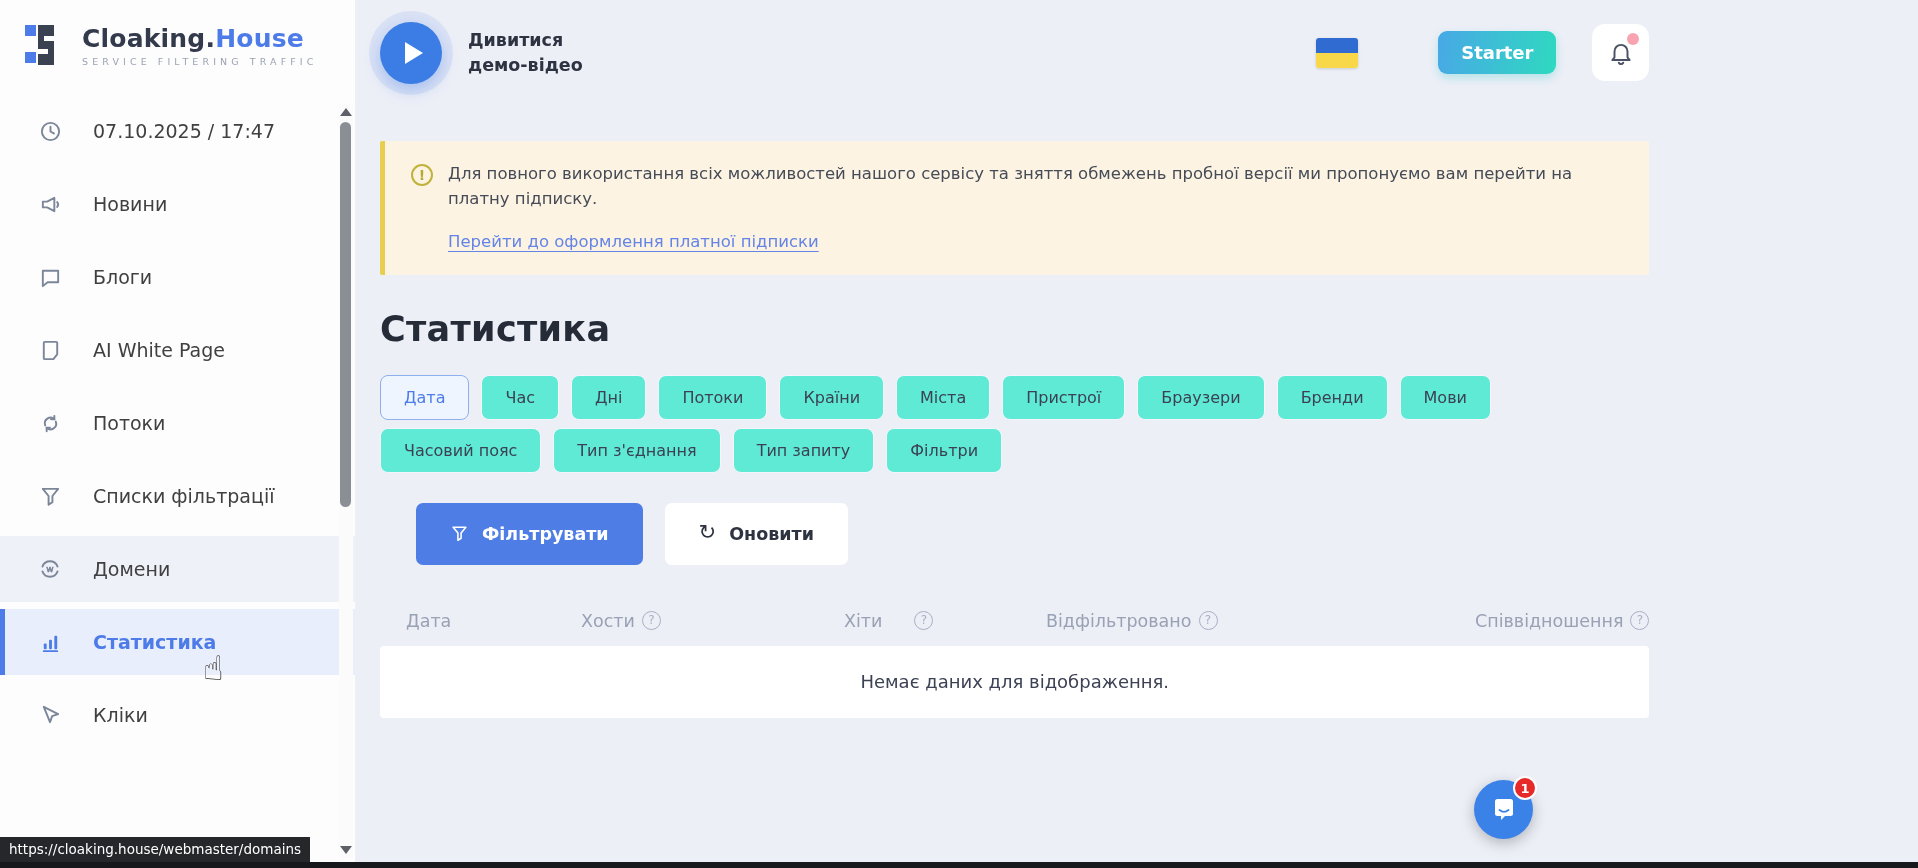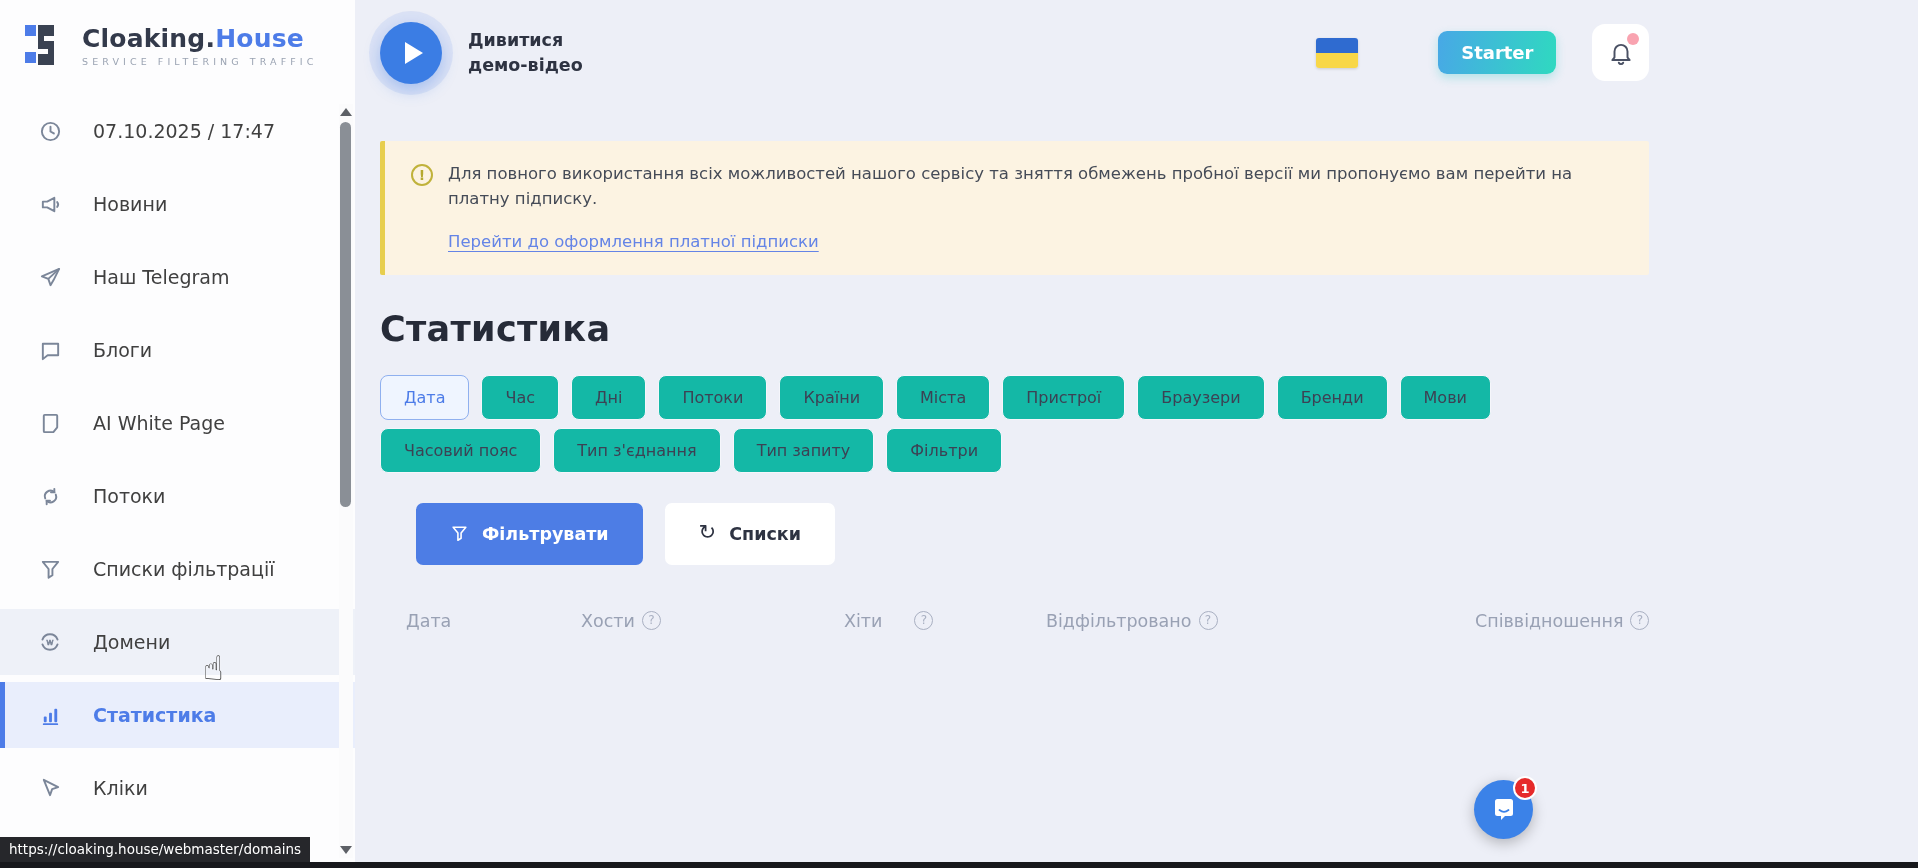--- a/index.html
+++ b/index.html
@@ -65,21 +65,21 @@
   .warn-icon { flex:0 0 22px; width:22px; height:22px; border:2px solid #c0b23b; border-radius:50%;
                color:#b5a92f; font-weight:700; font-size:14px; text-align:center; line-height:18px; margin-top:2px; }
   .banner-text { font-size:16.5px; color:#454b57; line-height:1.5; max-width:1420px; }
   .banner-link { display:inline-block; margin:20px 0 0 37px; font-size:16.5px; color:#6484e6;
                  text-decoration:underline; text-underline-offset:4px; cursor:pointer; }
 
   .page-title { margin-top:34px; font-size:35px; font-weight:700; color:#262b38; letter-spacing:.3px; }
 
   
   .chips { margin-top:26px; display:flex; flex-wrap:wrap; gap:8px 12px; max-width:1510px; }
-  .chip { padding:12px 23px; background:#14b8a6; border:1px solid #f5f6fb; border-radius:8px;
+  .chip { padding:12px 23px; background:#5eead4; border:1px solid #f5f6fb; border-radius:8px;
           font-size:16px; color:#3c4254; cursor:pointer; white-space:nowrap; }
   .chip.is-active { background:#eff5ff; border-color:#8fb0ef; color:#4d7ce8; }
 
   
   .actions { margin-top:30px; display:flex; gap:22px;padding-left:36px; }
   .btn { display:flex; align-items:center; gap:13px; border:none; border-radius:7px; cursor:pointer;
          font-family:inherit; font-size:17.5px; font-weight:600; padding:0 34px; height:62px; }
   .btn-filter { background:#4d7de5; color:#fff; }
   .btn-refresh { background:#fff; color:#2e3342; }
   .refresh-glyph { font-size:21px; font-weight:400; line-height:1; margin-top:-2px; }
@@ -136,29 +136,20 @@
       <div class="nav-item">
         <span class="nicon">
           <svg width="23" height="23" viewBox="0 0 24 24" fill="none" stroke="#7b8699" stroke-width="2" stroke-linejoin="round">
               <path d="M16 5 8.5 9H4v6h4.5L16 19V5z"></path>
               <path d="M19 9.5a4 4 0 010 5" stroke-linecap="round"></path>
             </svg>
         </span>
         <span>Новини</span>
       </div>
 
-      <div class="nav-item">
-        <span class="nicon">
-          <svg width="23" height="23" viewBox="0 0 24 24" fill="none" stroke="#7b8699" stroke-width="2" stroke-linejoin="round">
-              <path d="M21 3 3 10.8l6.7 2.6L12 20l3.2-5.3L21 3z"></path>
-              <path d="M9.7 13.4 21 3"></path>
-            </svg>
-        </span>
-        <span>Наш Telegram</span>
-      </div>
 
       <div class="nav-item">
         <span class="nicon">
           <svg width="23" height="23" viewBox="0 0 24 24" fill="none" stroke="#7b8699" stroke-width="2" stroke-linejoin="round">
               <path d="M4 5h16v12H9l-5 4V5z" rx="2"></path>
             </svg>
         </span>
         <span>Блоги</span>
       </div>
 
@@ -291,21 +282,21 @@
       <button class="btn btn-filter">
         <span>
           <svg width="19" height="19" viewBox="0 0 24 24" fill="none" stroke="#fff" stroke-width="2" stroke-linejoin="round">
               <path d="M4 4h16l-6 7.5V18l-4 2.5v-9L4 4z"></path>
             </svg>
         </span>
         <span>Фільтрувати</span>
       </button>
       <button class="btn btn-refresh">
         <span class="refresh-glyph">↻</span>
-        <span>Списки</span>
+        <span>Оновити</span>
       </button>
     </div>
 
     <div class="thead">
       <div class="th th-1">
         <span>Дата</span>
       </div>
       <div class="th th-2">
         <span>Хости</span>
         <span class="help">?</span>
@@ -317,20 +308,23 @@
       <div class="th th-4">
         <span>Відфільтровано</span>
         <span class="help">?</span>
       </div>
       <div class="th">
         <span>Співвідношення</span>
         <span class="help">?</span>
       </div>
     </div>
 
+    <div class="empty-card">
+      <span>Немає даних для відображення.</span>
+    </div>
   </main>
 
   <div class="chat-btn">
     <span>
       <svg width="30" height="30" viewBox="0 0 30 30">
           <path d="M6 6.5a2.5 2.5 0 012.5-2.5h13A2.5 2.5 0 0124 6.5v12a2.5 2.5 0 01-2.5 2.5H16l-4 4v-4H8.5A2.5 2.5 0 016 18.5v-12z" fill="#fff"></path>
           <path d="M10.5 15c2.8 2.3 6.2 2.3 9 0" fill="none" stroke="#3b82e8" stroke-width="1.8" stroke-linecap="round"></path>
         </svg>
     </span>
     <span class="chat-badge">1</span>

